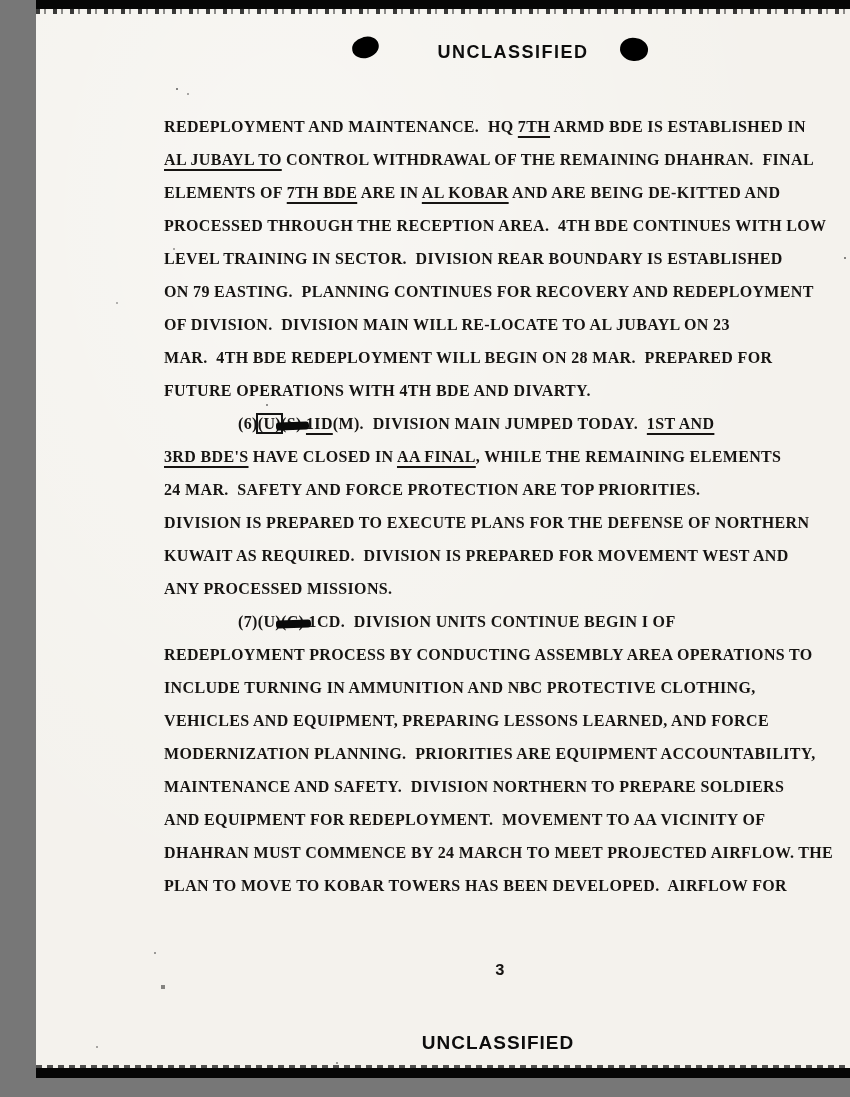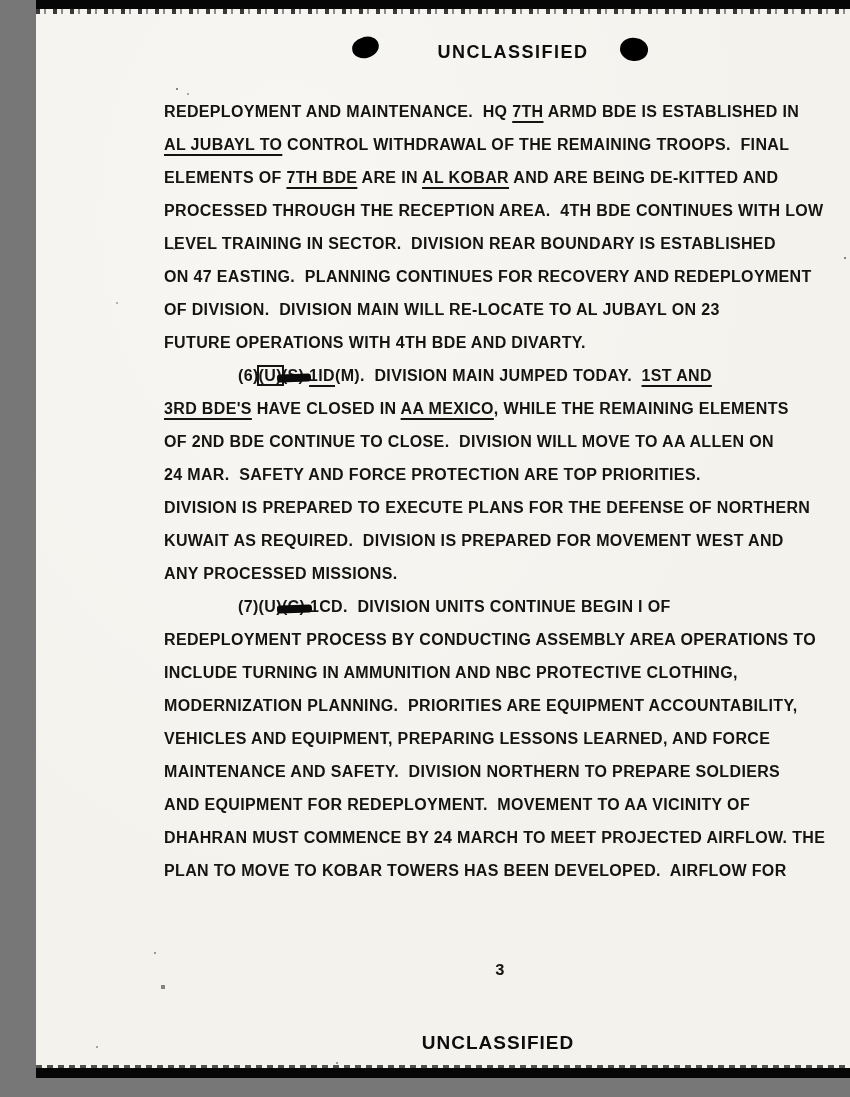--- a/index.html
+++ b/index.html
@@ -45,23 +45,23 @@
     font-family:"Liberation Sans", sans-serif; font-weight:bold;
     font-size:19px; letter-spacing:1px; color:#0d0d0d;
   }
 
   .blob { position:absolute; background:#000; border-radius:50% 48% 52% 50%; }
   .blob.left  { left:316px; top:37px; width:27px; height:21px; transform:rotate(-14deg); }
   .blob.right { left:584px; top:38px; width:28px; height:23px; transform:rotate(9deg); }
 
   
   .doc-body {
-    position:absolute; top:95px; left:128px; width:660px;
+    position:absolute; top:110px; left:128px; width:660px;
     color:var(--ink);
-    font-family:Liberation Sans, sans-serif;
+    font-family:Liberation Serif, serif;
     font-weight:bold; font-size:16px; line-height:33px;
     letter-spacing:.35px;
   }
   .line { white-space:pre; }
   .line.indent { text-indent:74px; }
 
   .u {
     text-decoration:underline;
     text-decoration-thickness:1.5px;
     text-underline-offset:4px;
@@ -105,39 +105,39 @@
 <div class="page">
 
   <div class="scan-strip top"></div>
 
   <span class="blob left"></span>
   <div class="header-text">UNCLASSIFIED</div>
   <span class="blob right"></span>
 
   <div class="doc-body">
       <div class="line"><span>REDEPLOYMENT AND MAINTENANCE.  HQ </span><span class="u">7TH</span><span> ARMD BDE IS ESTABLISHED IN</span></div>
-      <div class="line"><span class="u">AL JUBAYL TO</span><span> CONTROL WITHDRAWAL OF THE REMAINING TROOPS.  FINAL</span></div>
+      <div class="line"><span class="u">AL JUBAYL TO</span><span> CONTROL WITHDRAWAL OF THE REMAINING DHAHRAN.  FINAL</span></div>
       <div class="line"><span>ELEMENTS OF </span><span class="u">7TH BDE</span><span> ARE IN </span><span class="u">AL KOBAR</span><span> AND ARE BEING DE-KITTED AND</span></div>
       <div class="line"><span>PROCESSED THROUGH THE RECEPTION AREA.  4TH BDE CONTINUES WITH LOW</span></div>
       <div class="line"><span>LEVEL TRAINING IN SECTOR.  DIVISION REAR BOUNDARY IS ESTABLISHED</span></div>
-      <div class="line"><span>ON 47 EASTING.  PLANNING CONTINUES FOR RECOVERY AND REDEPLOYMENT</span></div>
+      <div class="line"><span>ON 79 EASTING.  PLANNING CONTINUES FOR RECOVERY AND REDEPLOYMENT</span></div>
       <div class="line"><span>OF DIVISION.  DIVISION MAIN WILL RE-LOCATE TO AL JUBAYL ON 23</span></div>
+      <div class="line"><span>MAR.  4TH BDE REDEPLOYMENT WILL BEGIN ON 28 MAR.  PREPARED FOR</span></div>
       <div class="line"><span>FUTURE OPERATIONS WITH 4TH BDE AND DIVARTY.</span></div>
       <div class="line indent"><span>(6)</span><span class="boxed">(U)</span><span class="strike">(S)</span><span> </span><span class="u">1ID</span><span>(M).  DIVISION MAIN JUMPED TODAY.  </span><span class="u">1ST AND</span></div>
-      <div class="line"><span class="u">3RD BDE'S</span><span> HAVE CLOSED IN </span><span class="u">AA MEXICO</span><span>, WHILE THE REMAINING ELEMENTS</span></div>
-      <div class="line"><span>OF 2ND BDE CONTINUE TO CLOSE.  DIVISION WILL MOVE TO AA ALLEN ON</span></div>
+      <div class="line"><span class="u">3RD BDE'S</span><span> HAVE CLOSED IN </span><span class="u">AA FINAL</span><span>, WHILE THE REMAINING ELEMENTS</span></div>
       <div class="line"><span>24 MAR.  SAFETY AND FORCE PROTECTION ARE TOP PRIORITIES.</span></div>
       <div class="line"><span>DIVISION IS PREPARED TO EXECUTE PLANS FOR THE DEFENSE OF NORTHERN</span></div>
       <div class="line"><span>KUWAIT AS REQUIRED.  DIVISION IS PREPARED FOR MOVEMENT WEST AND</span></div>
       <div class="line"><span>ANY PROCESSED MISSIONS.</span></div>
       <div class="line indent"><span>(7)(U)</span><span class="strike">(C)</span><span> 1CD.  DIVISION UNITS CONTINUE BEGIN I OF</span></div>
       <div class="line"><span>REDEPLOYMENT PROCESS BY CONDUCTING ASSEMBLY AREA OPERATIONS TO</span></div>
       <div class="line"><span>INCLUDE TURNING IN AMMUNITION AND NBC PROTECTIVE CLOTHING,</span></div>
+      <div class="line"><span>VEHICLES AND EQUIPMENT, PREPARING LESSONS LEARNED, AND FORCE</span></div>
       <div class="line"><span>MODERNIZATION PLANNING.  PRIORITIES ARE EQUIPMENT ACCOUNTABILITY,</span></div>
-      <div class="line"><span>VEHICLES AND EQUIPMENT, PREPARING LESSONS LEARNED, AND FORCE</span></div>
       <div class="line"><span>MAINTENANCE AND SAFETY.  DIVISION NORTHERN TO PREPARE SOLDIERS</span></div>
       <div class="line"><span>AND EQUIPMENT FOR REDEPLOYMENT.  MOVEMENT TO AA VICINITY OF</span></div>
       <div class="line"><span>DHAHRAN MUST COMMENCE BY 24 MARCH TO MEET PROJECTED AIRFLOW. THE</span></div>
       <div class="line"><span>PLAN TO MOVE TO KOBAR TOWERS HAS BEEN DEVELOPED.  AIRFLOW FOR</span></div>
     </div>
 
   <div class="page-number">3</div>
 
   <div class="footer-text">UNCLASSIFIED</div>
 

